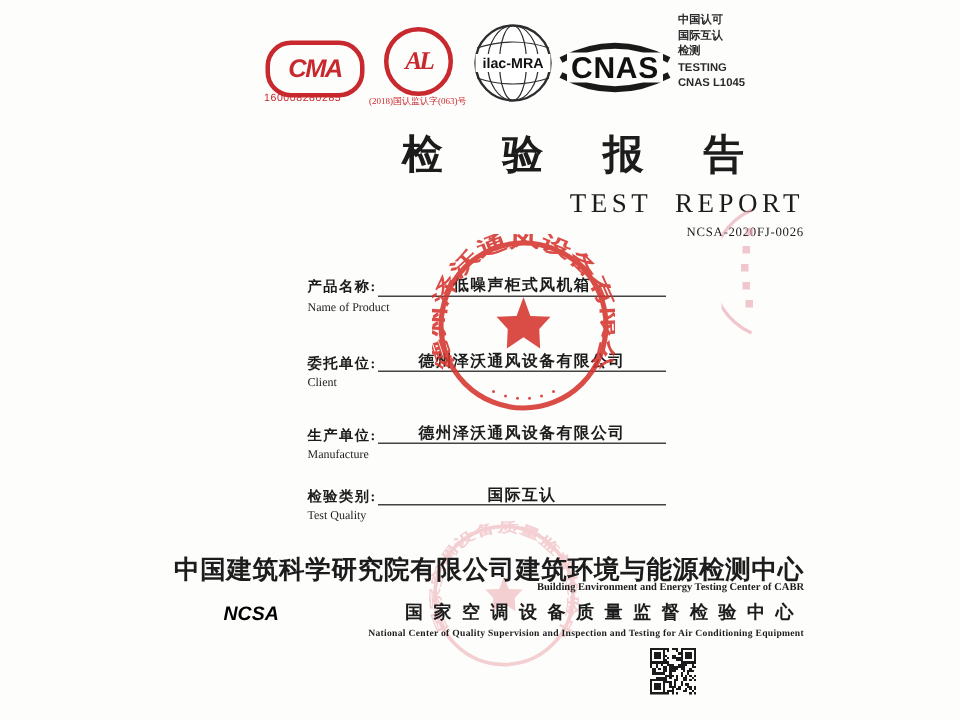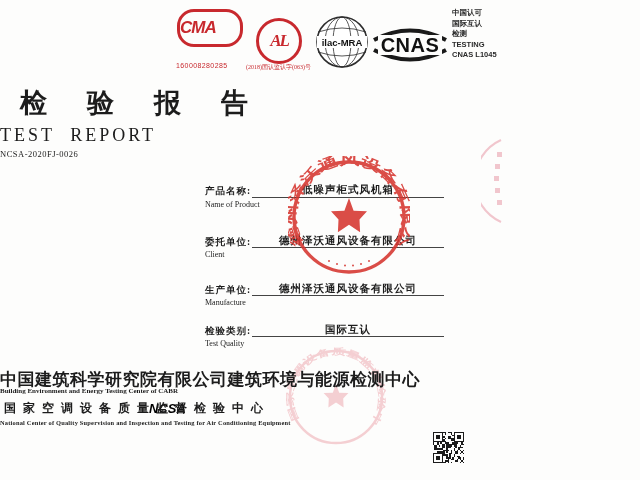--- a/index.html
+++ b/index.html
@@ -1,21 +1,21 @@
 <!DOCTYPE html>
 <html><head>
 <meta charset="utf-8">
 <style>
   html,body{margin:0;padding:0;background:#e8e8e8;}
   #page{position:relative;width:640px;height:480px;background:#fdfdfc;overflow:hidden;
         font-family:"Liberation Serif", serif;color:#1c1c1c;}
   .abs{position:absolute;}
-  .center{left:0;width:536px;text-align:left;}
-  #cma-box{left:177px;top:9px;width:60px;height:32px;border:3px solid #c8292e;border-radius:17px;
-           display:flex;align-items:center;}
+  .center{left:0;width:536px;text-align:right;}
+  #cma-box{left:177px;top:27px;width:60px;height:32px;border:3px solid #c8292e;border-radius:17px;
+           display:flex;align-items:center;justify-content:center;}
   #cma-box span{font-family:"Liberation Sans",sans-serif;font-weight:bold;font-style:italic;font-size:17px;color:#c8292e;letter-spacing:-1px;}
   #cma-number{left:176px;top:62px;font-size:7px;color:#c8292e;letter-spacing:.4px;font-family:"Liberation Sans",sans-serif;}
   #cal-circle{left:256px;top:18px;width:40px;height:40px;border:3px solid #c8292e;border-radius:50%;
               display:flex;align-items:center;justify-content:center;}
   #cal-circle span{font-family:"Liberation Serif",serif;font-weight:bold;font-style:italic;font-size:17px;color:#c8292e;letter-spacing:-2px;}
   #cal-caption{left:246px;top:63px;width:86px;font-size:6px;color:#c8292e;}
   #accr-text{left:452px;top:8px;font-family:"Liberation Sans",sans-serif;font-size:7.5px;line-height:10.5px;color:#2a2a2a;font-weight:bold;}
 
   
   #title-cn{top:85px;font-family:"Liberation Sans",sans-serif;font-weight:bold;font-size:27px;letter-spacing:40px;padding-left:20px;box-sizing:border-box;}

